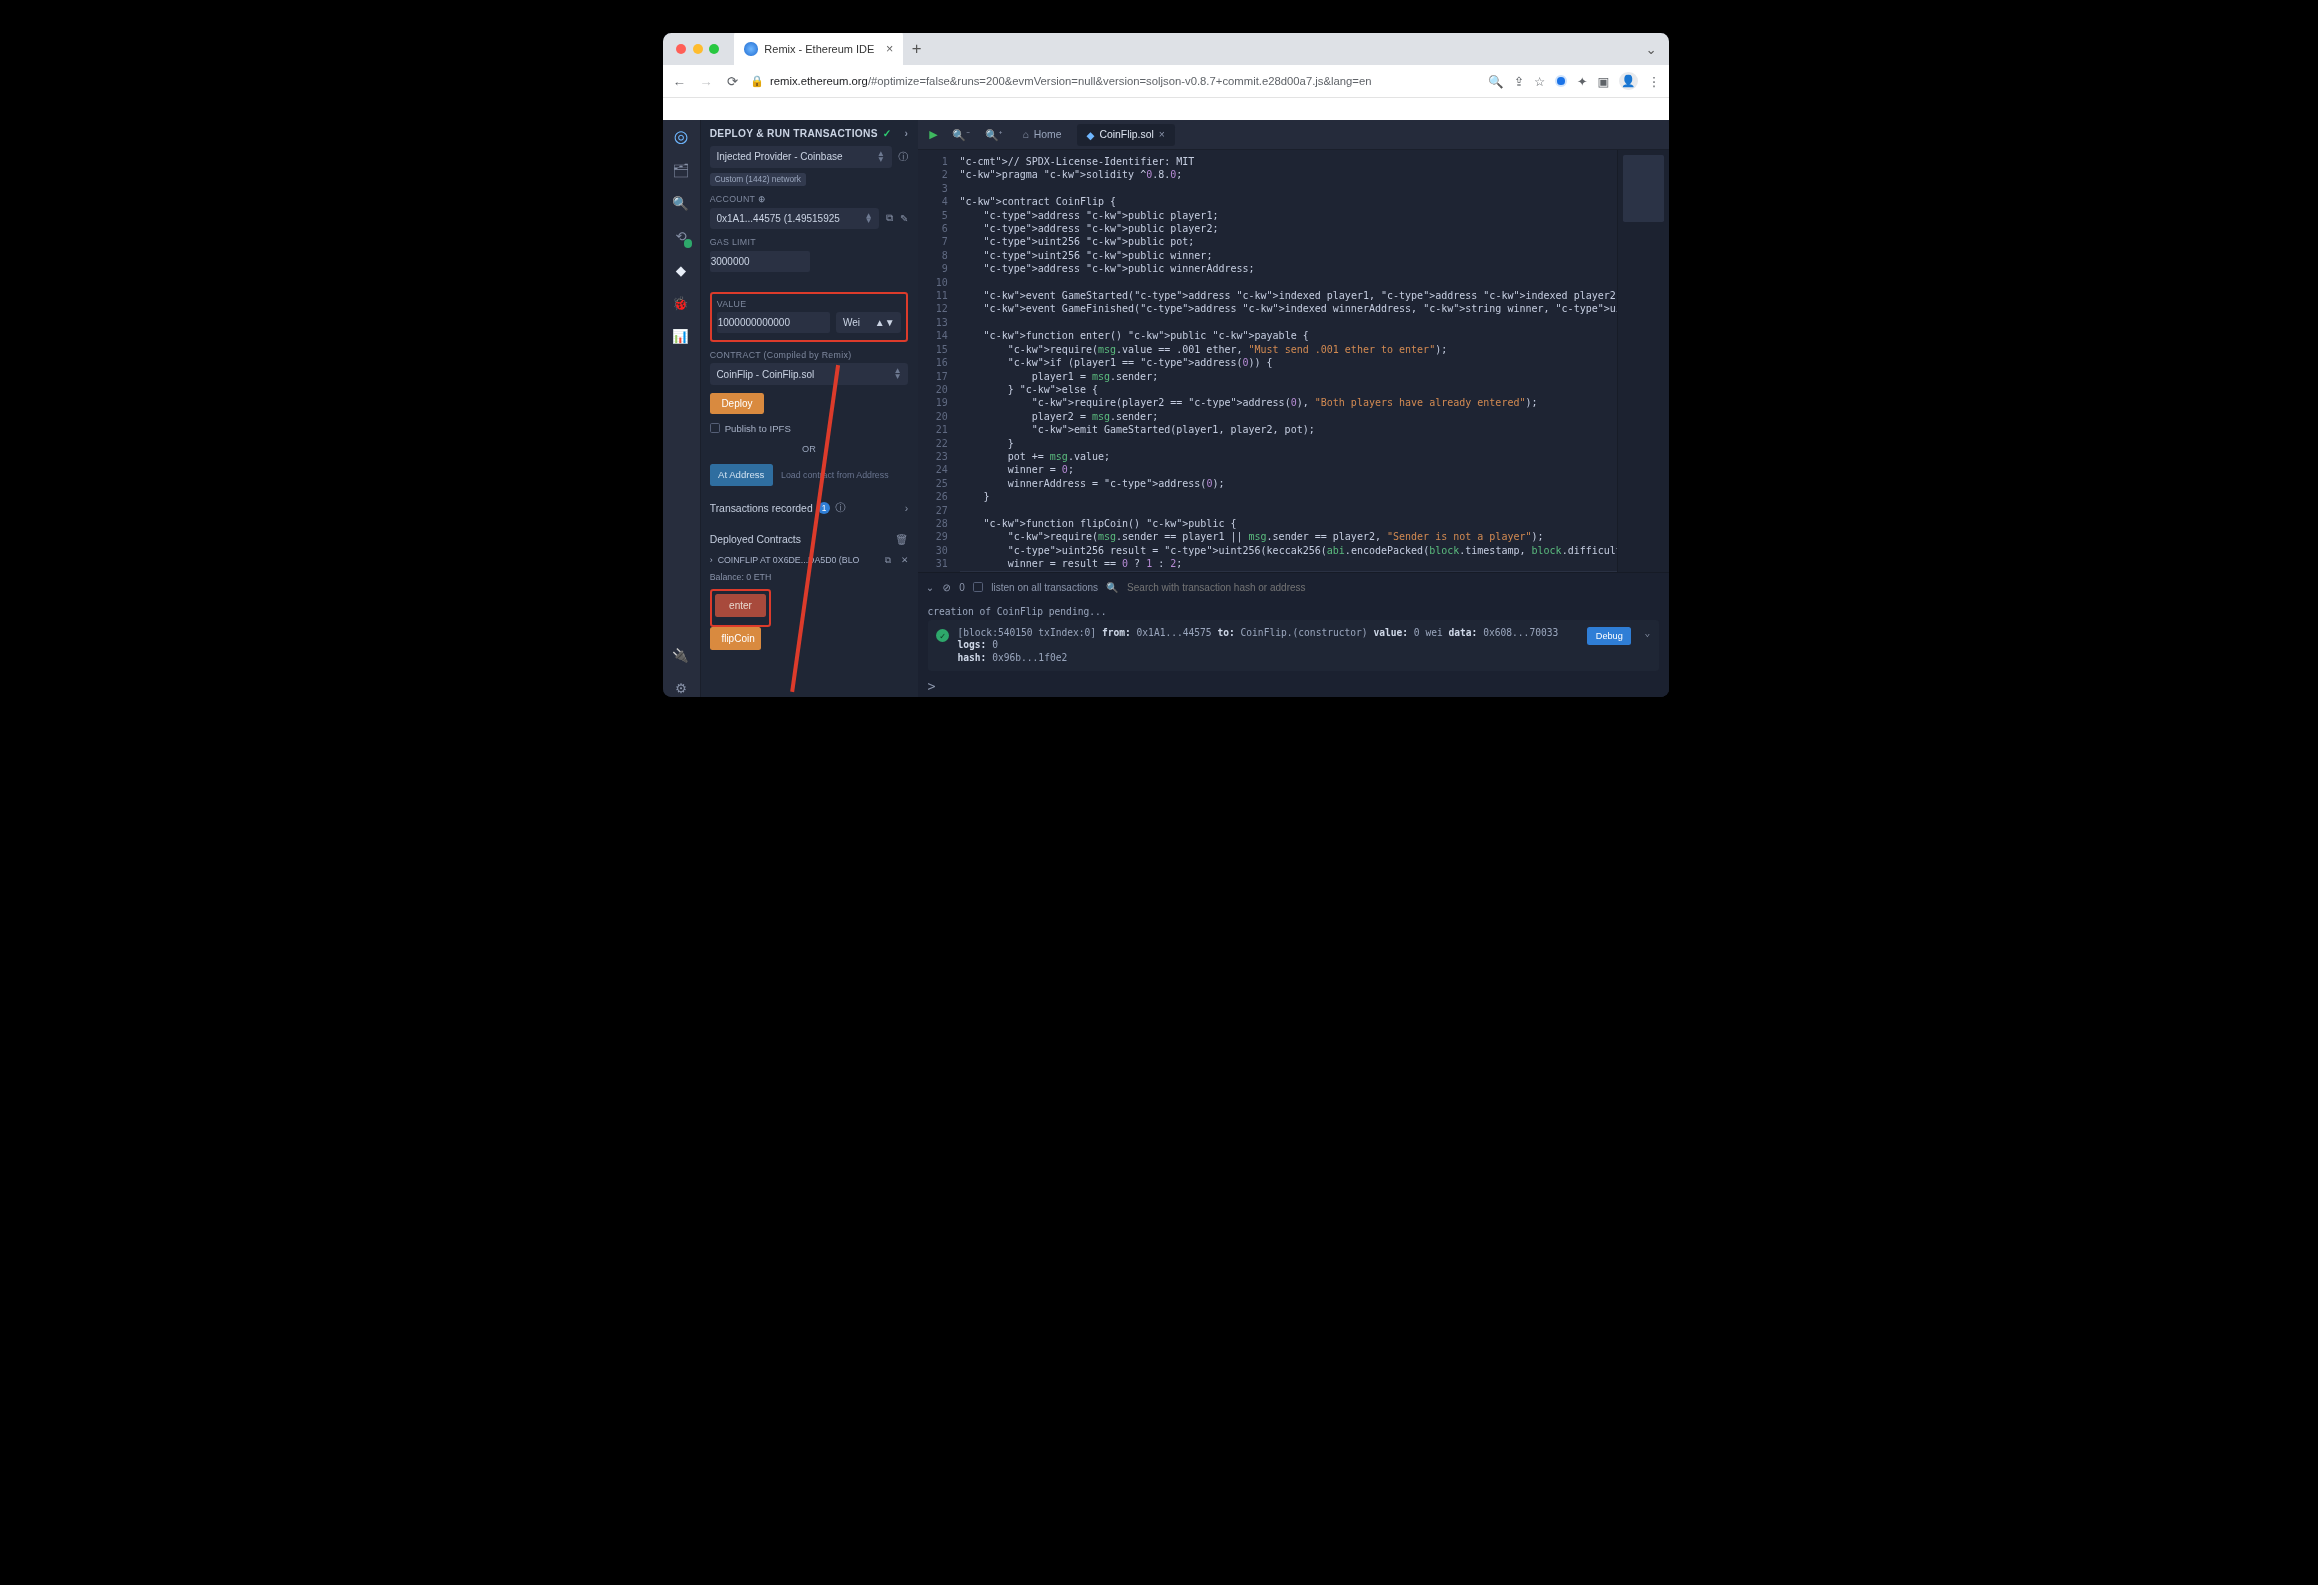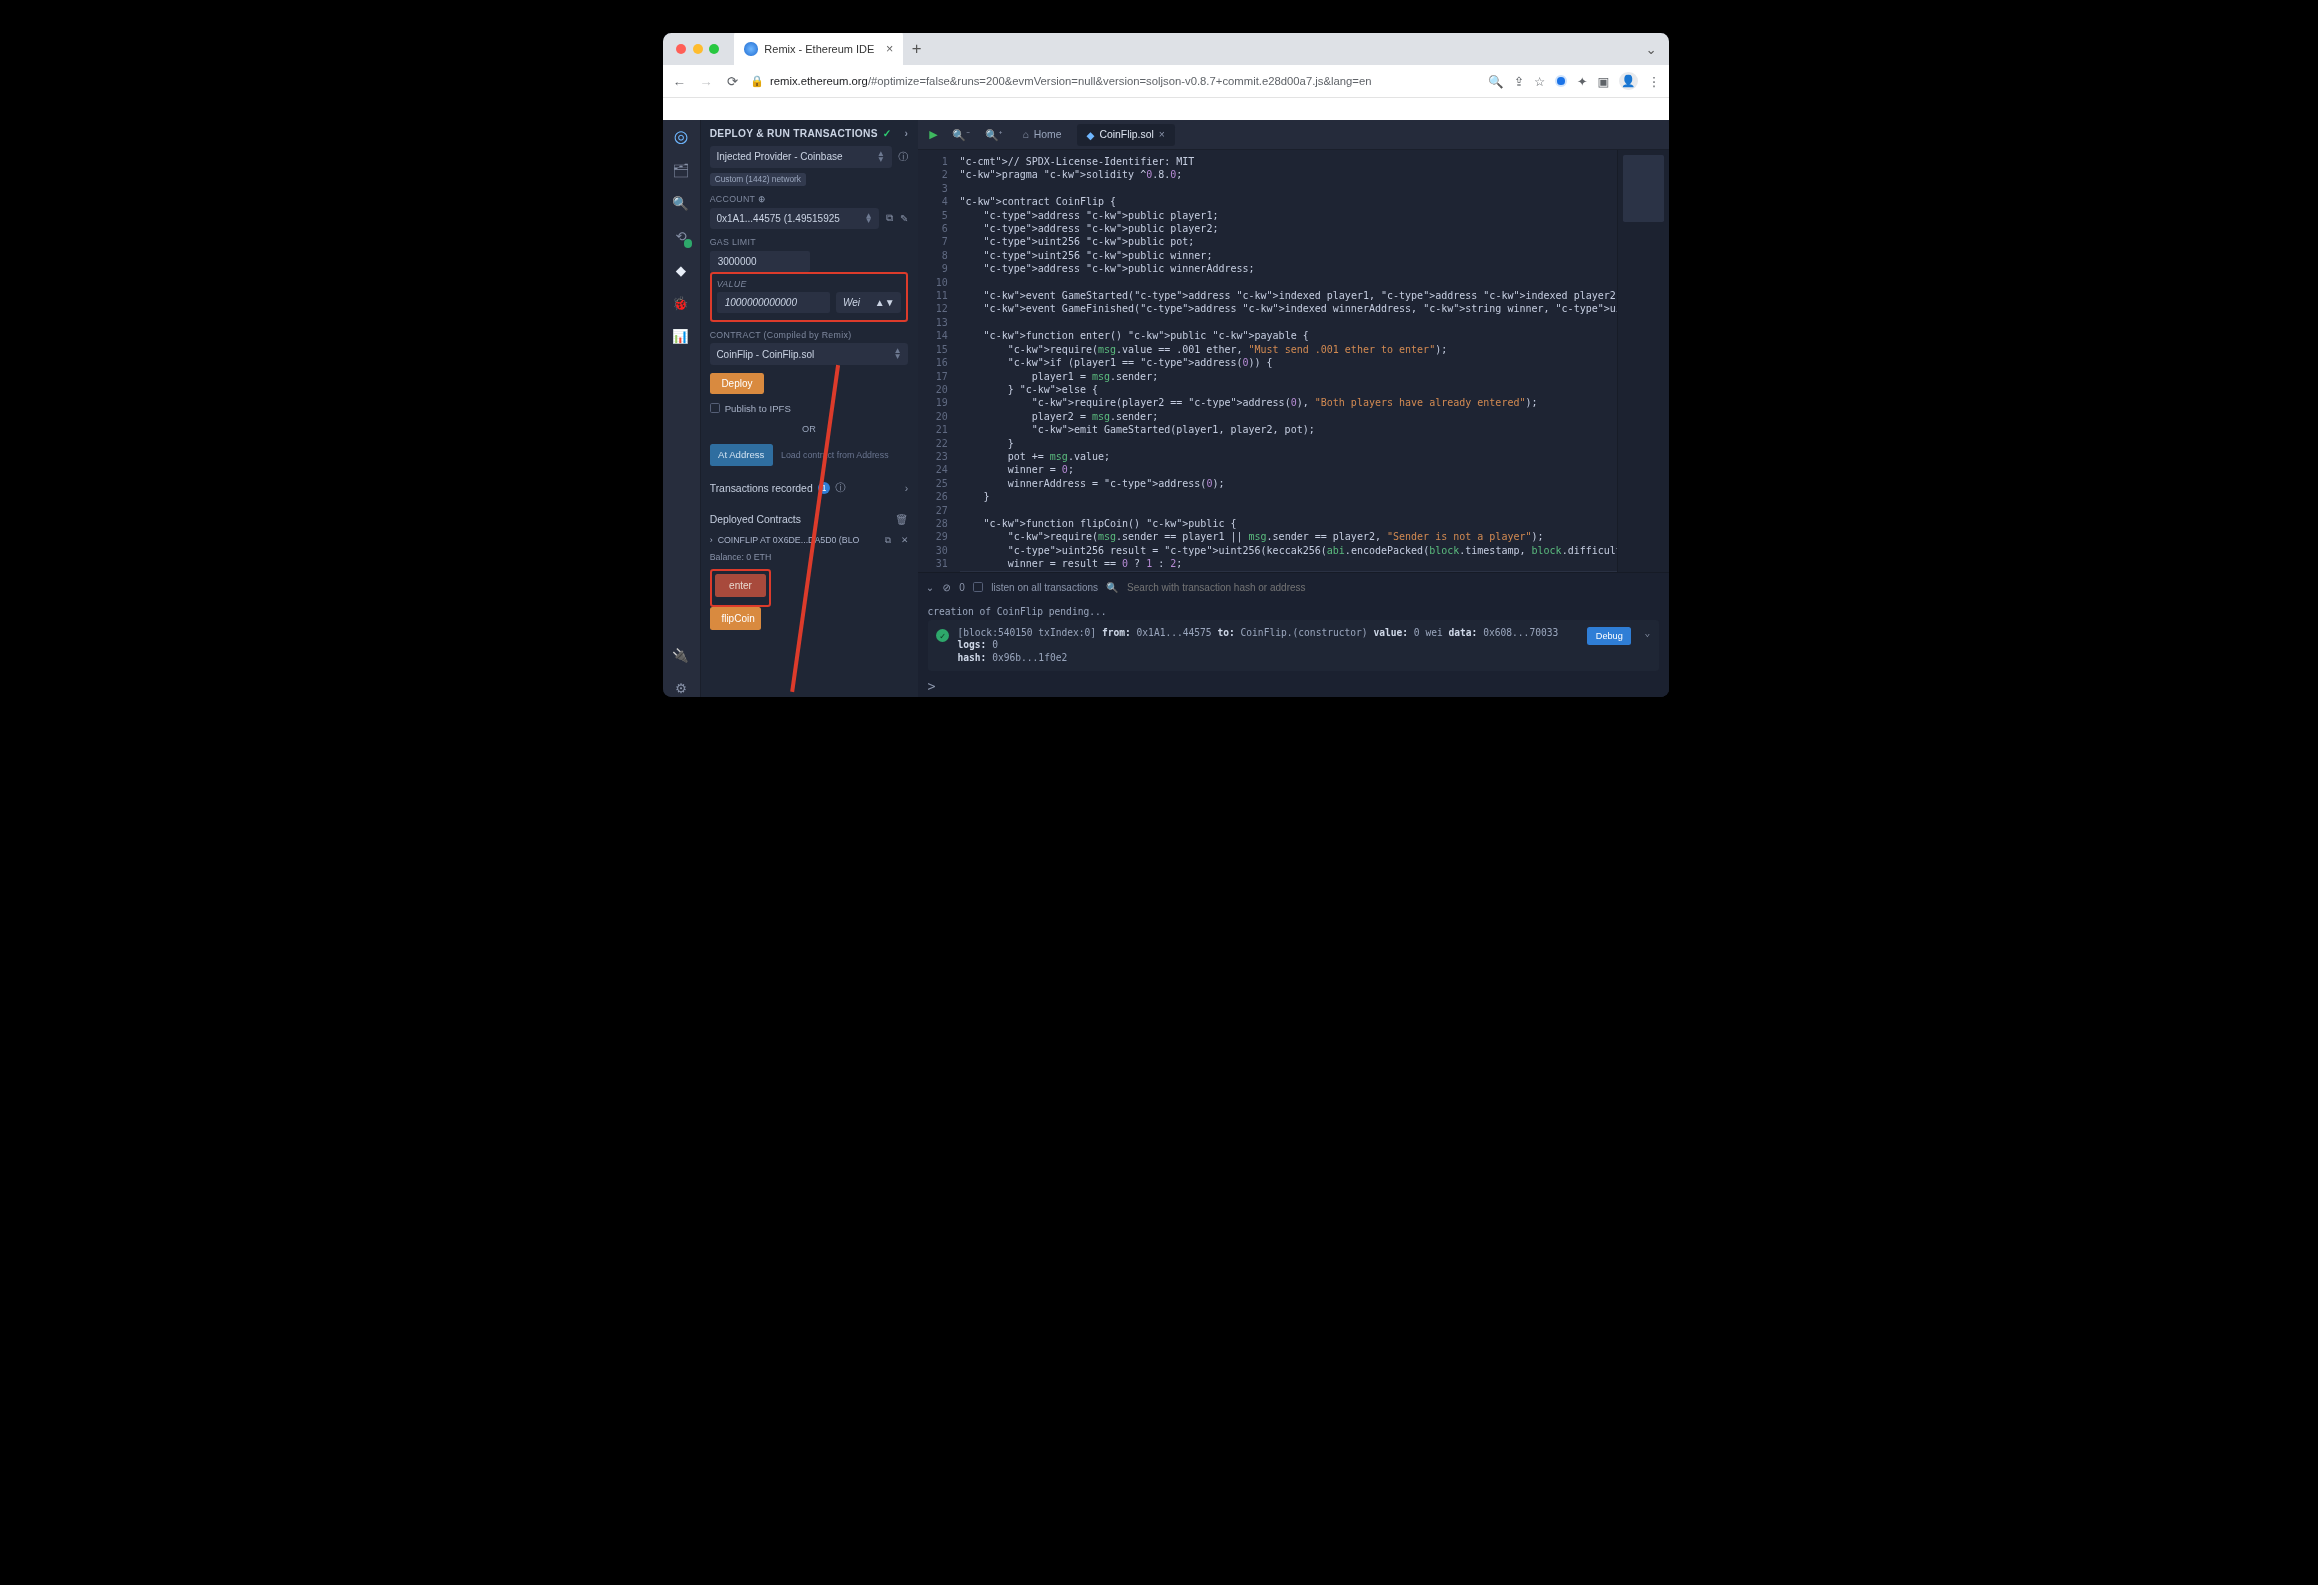--- a/index.html
+++ b/index.html
@@ -35,22 +35,22 @@
   .iconcol .spacer{flex:1;}
   .sidepanel { width:217px; background:#1f2635; padding:8.3px 9.2px; font-size:10px; overflow:hidden; }
   .sp-title { font-size:10.2px; font-weight:600; letter-spacing:0.3px; color:#cbd4e4; display:flex; align-items:center; gap:5px; margin-bottom:6.7px; }
   .sp-title .check{color:#2ecc71;}
   .sp-title .rchev{margin-left:auto;color:#8892a8;}
   .pill { background:#2a3143; border-radius:3.3px; display:flex; align-items:center; padding:5px 6.7px; font-size:10px; color:#cbd4e4; }
   .pill .stepper{margin-left:auto;color:#6e7a92;font-size:8.3px;display:flex;flex-direction:column;line-height:5.8px;}
   .row { display:flex; align-items:center; gap:6.7px;text-align:center; }
   .badge { background:#323a4e; color:#9aa6bd; font-size:8.3px; padding:1.7px 5px; border-radius:2.5px; display:inline-block; margin-top:5px; }
   .lbl { font-size:8.8px; color:#7e889e; letter-spacing:0.3px; margin:8.3px 0 3.3px; }
-  .inpt { background:#2a3143; border-radius:2px; padding:5px 8px; color:#cbd4e4; font-size:10px; white-space:nowrap; overflow:hidden; }
-  .redbox { border:2.5px solid #dc3b2b; border-radius:3.3px; padding:5px 5px 6.7px; margin-top:0;font-style:italic; }
+  .inpt { background:#2a3143; border-radius:2px; padding:5px 1px; color:#cbd4e4; font-size:10px; white-space:nowrap; overflow:hidden; }
+  .redbox { border:2.5px solid #dc3b2b; border-radius:3.3px; padding:5px 5px 6.7px; margin-top:20px; }
   .valrow{display:flex;gap:6.7px;}
   .valrow .inpt{flex:1;}
   .valrow .unit{width:65px;display:flex;align-items:center;justify-content:space-between;background:#2a3143;border-radius:3.3px;padding:5px 6.7px;font-size:10px;color:#cbd4e4;}
   .btn-deploy{background:#d98a3f;color:#fff;border:none;border-radius:2.5px;padding:5px 11.7px;font-size:10px;margin-top:8.3px;}
   .chk{display:flex;align-items:center;gap:5px;font-size:9.6px;color:#a7b1c6;margin-top:8.3px;}
   .chk .box{width:10px;height:10px;border:0.8px solid #555f77;border-radius:1.7px;}
   .or{text-align:center;color:#9aa6bd;font-size:9.2px;margin:10px 0;}
   .ataddr{display:flex;gap:8.3px;align-items:center;}
   .btn-ata{background:#2f6ea0;color:#cfe1f0;border:none;border-radius:2.5px;padding:5.8px 8.3px;font-size:9.6px;}
   .ata-txt{font-size:8.8px;color:#6a7590;}

